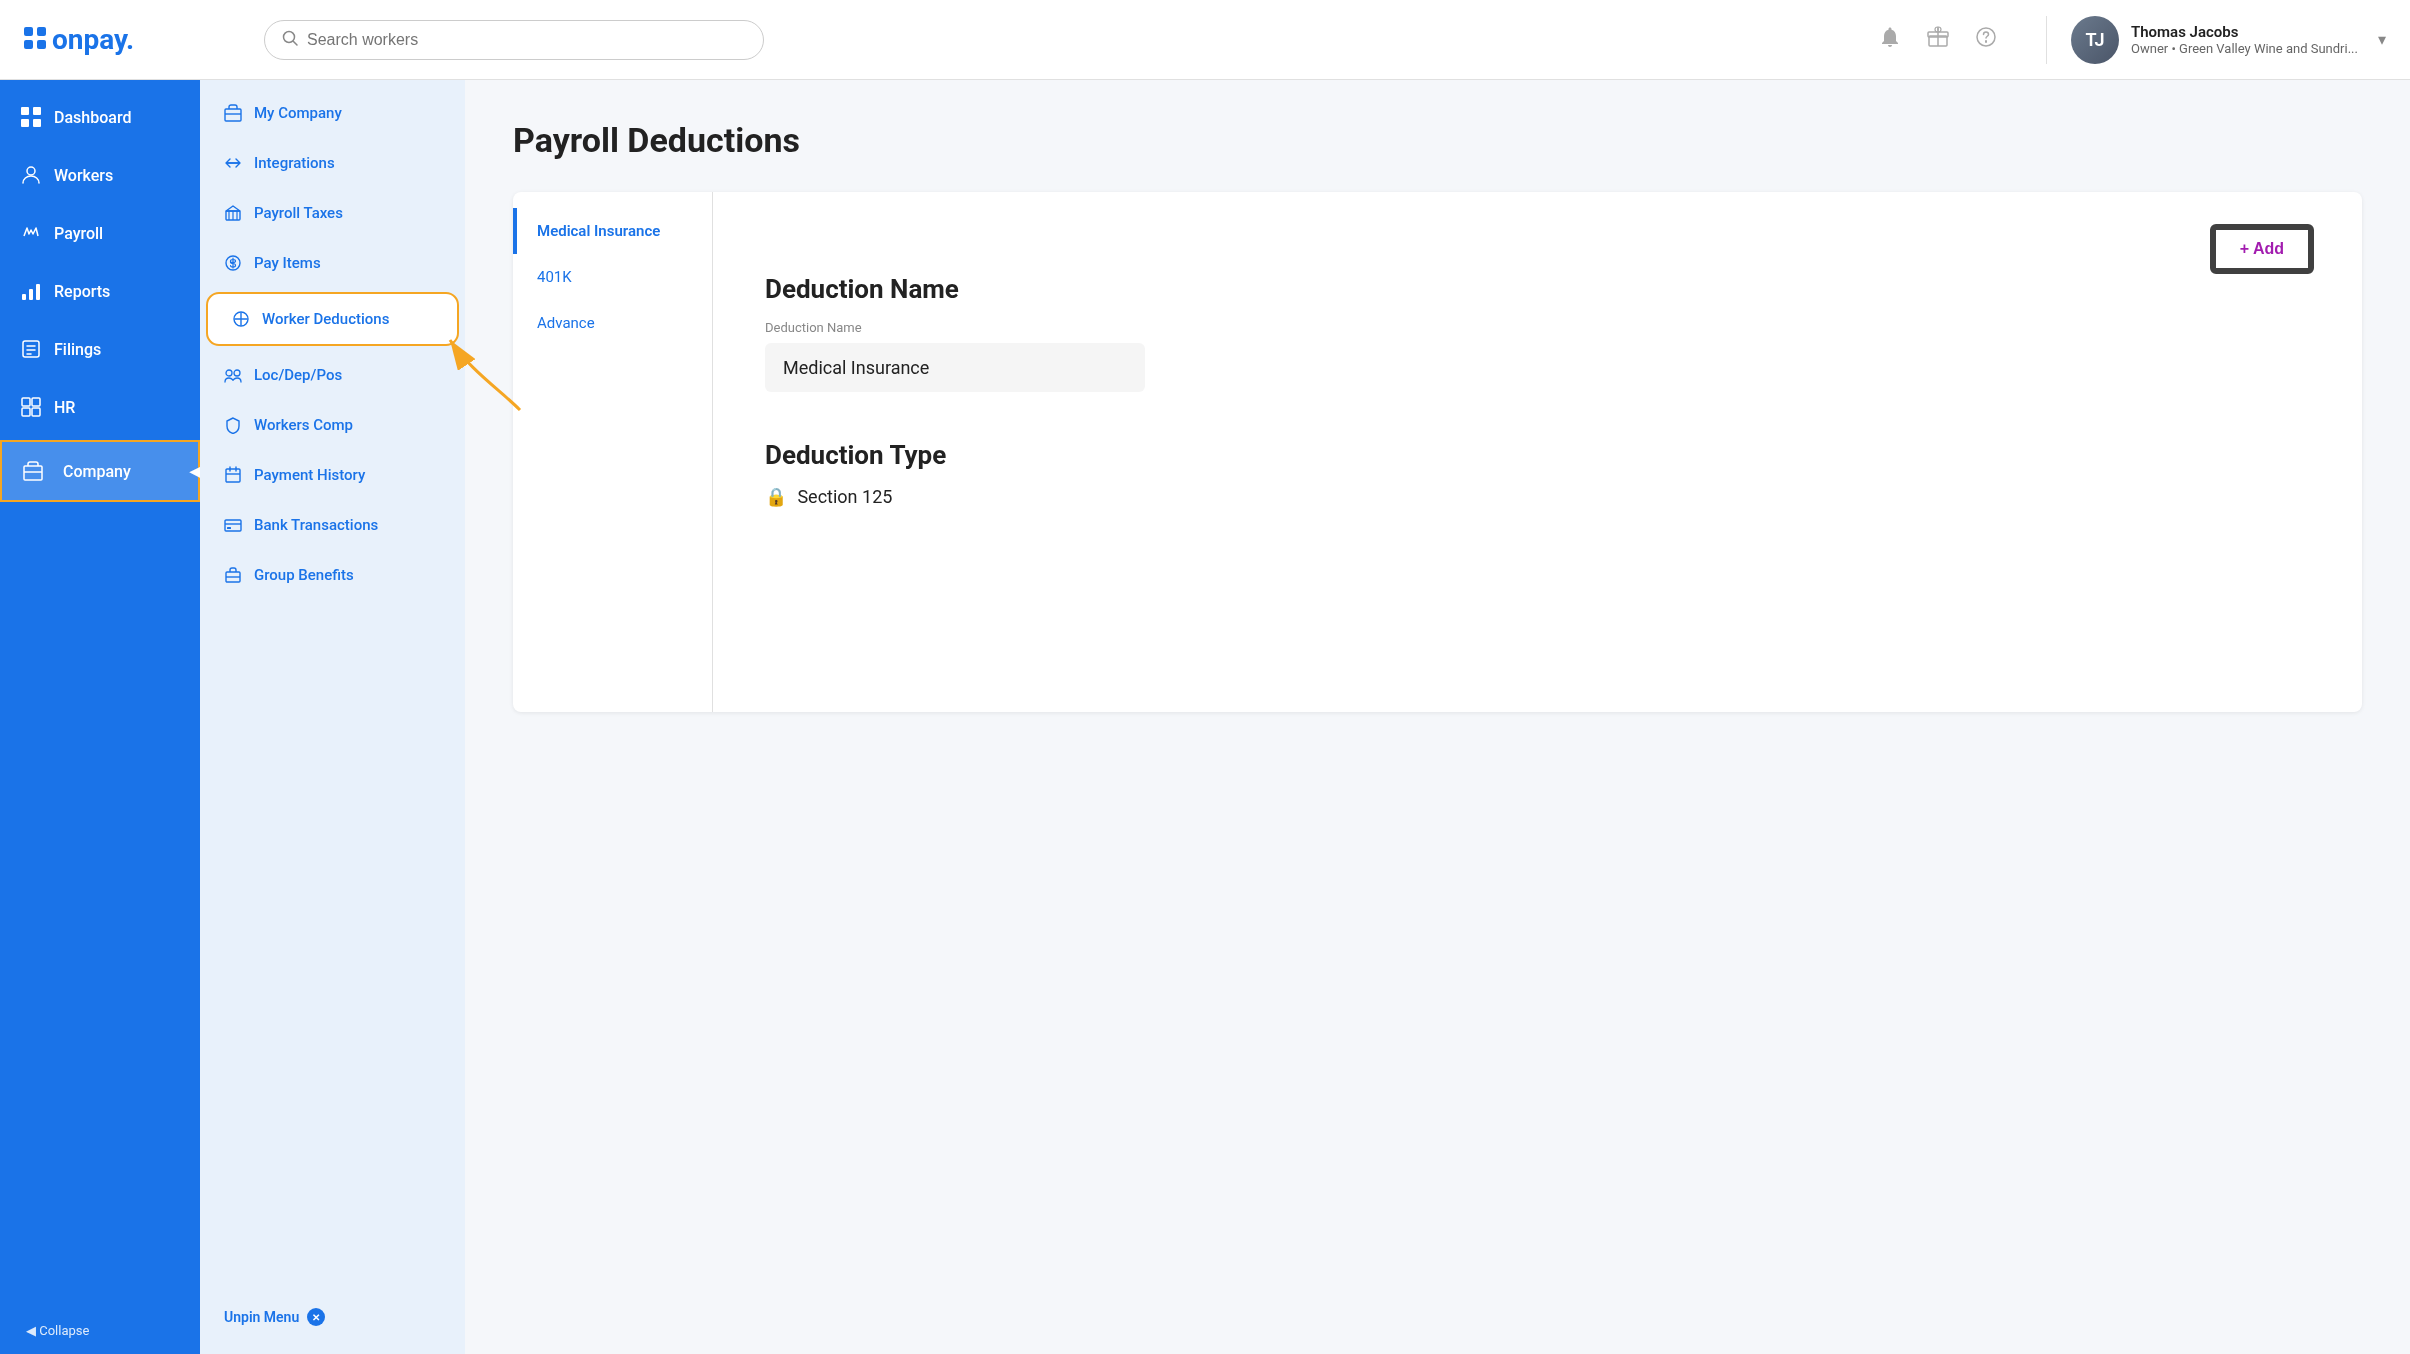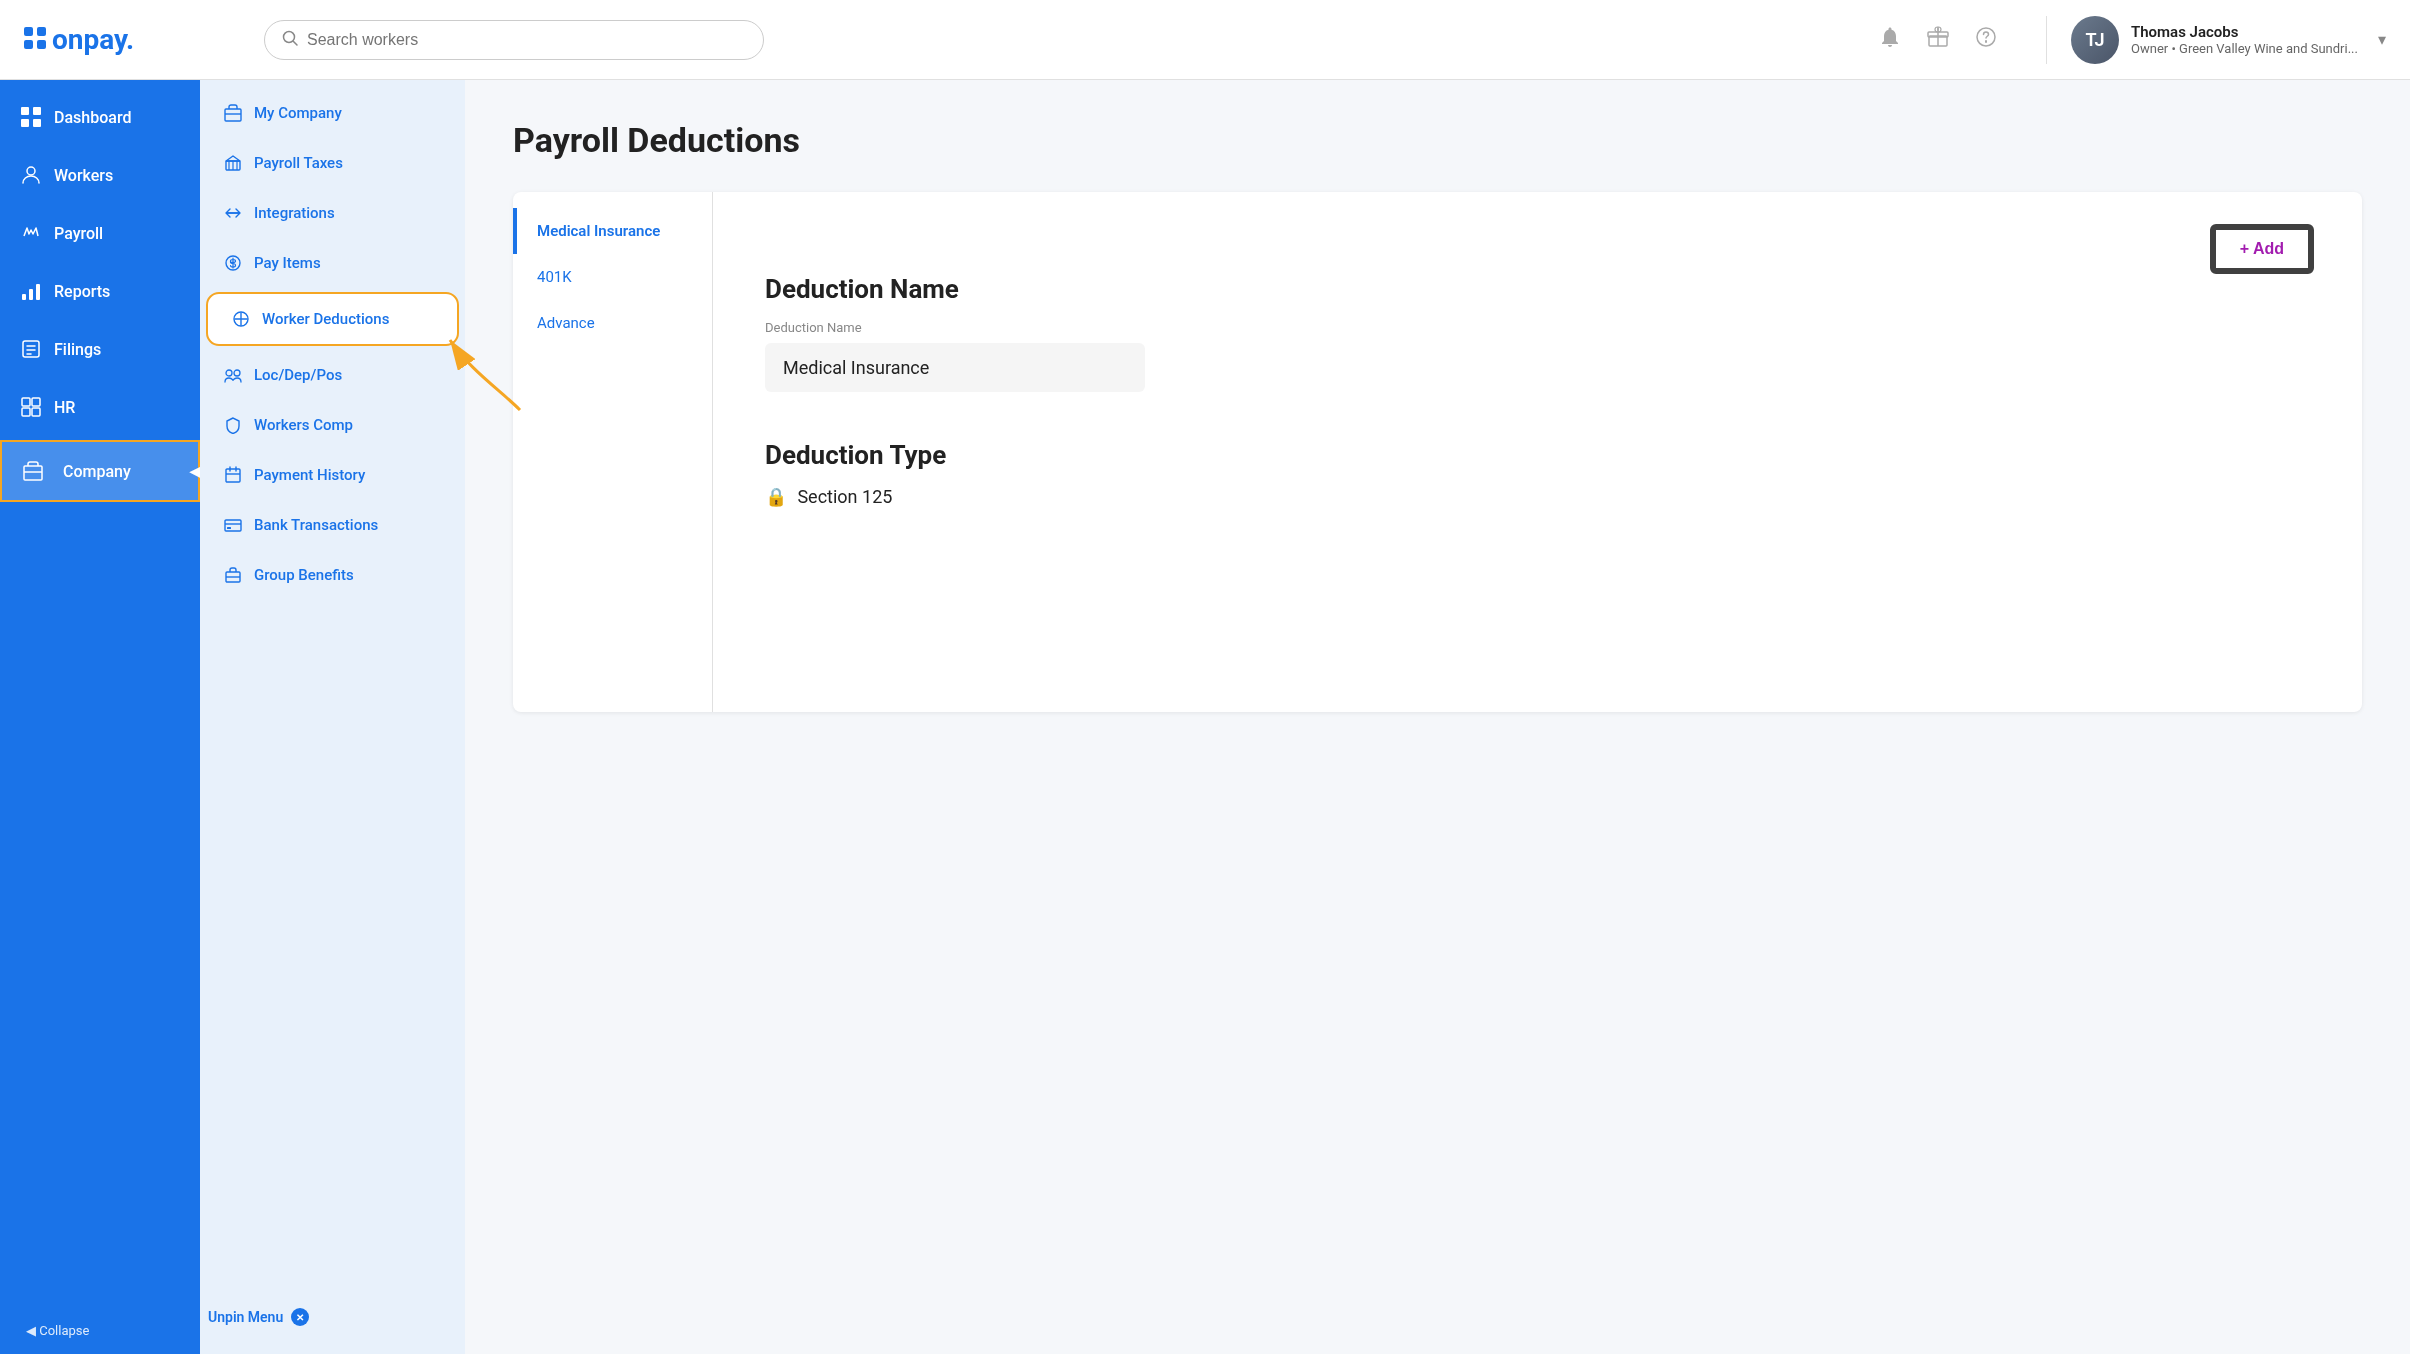--- a/index.html
+++ b/index.html
@@ -151,21 +151,21 @@
       padding: 16px 24px;
       color: #1a73e8;
       cursor: pointer;
       font-size: 15px;
       font-weight: 500;
       transition: background 0.2s;
     }
     .sub-menu-item svg { flex-shrink: 0; color: #1a73e8; }
     .sub-menu-unpin {
       margin-top: auto;
-      padding: 20px 8px;
+      padding: 20px 24px;
       color: #1a73e8;
       font-size: 14px;
       font-weight: 600;
       cursor: pointer;
       display: flex;
       align-items: center;
       gap: 8px;
     }
 
     
@@ -406,32 +406,32 @@
     <div class="sub-menu-item">
       <svg width="18" height="18" viewBox="0 0 18 18" fill="none">
         <rect x="1" y="5" width="16" height="12" rx="1" stroke="#1a73e8" stroke-width="1.4"></rect>
         <path d="M5 5V3a2 2 0 012-2h4a2 2 0 012 2v2" stroke="#1a73e8" stroke-width="1.4"></path>
         <path d="M1 10h16" stroke="#1a73e8" stroke-width="1.4"></path>
       </svg>
       <span>My Company</span>
     </div>
     <div class="sub-menu-item">
       <svg width="18" height="18" viewBox="0 0 18 18" fill="none">
+        <path d="M3 9h12M12 5l4 4-4 4" stroke="#1a73e8" stroke-width="1.4" stroke-linecap="round" stroke-linejoin="round"></path>
+        <path d="M15 9H3M6 13l-4-4 4-4" stroke="#1a73e8" stroke-width="1.4" stroke-linecap="round" stroke-linejoin="round"></path>
+      </svg>
+      <span>Integrations</span>
+    </div>
+    <div class="sub-menu-item">
+      <svg width="18" height="18" viewBox="0 0 18 18" fill="none">
         <rect x="2" y="7" width="14" height="9" rx="1" stroke="#1a73e8" stroke-width="1.4"></rect>
         <path d="M9 2L2 7h14L9 2z" stroke="#1a73e8" stroke-width="1.4" stroke-linejoin="round"></path>
         <path d="M5 7v9M9 7v9M13 7v9" stroke="#1a73e8" stroke-width="1.2"></path>
       </svg>
       <span>Payroll Taxes</span>
-    </div>
-    <div class="sub-menu-item">
-      <svg width="18" height="18" viewBox="0 0 18 18" fill="none">
-        <path d="M3 9h12M12 5l4 4-4 4" stroke="#1a73e8" stroke-width="1.4" stroke-linecap="round" stroke-linejoin="round"></path>
-        <path d="M15 9H3M6 13l-4-4 4-4" stroke="#1a73e8" stroke-width="1.4" stroke-linecap="round" stroke-linejoin="round"></path>
-      </svg>
-      <span>Integrations</span>
     </div>
     <div class="sub-menu-item">
       <svg width="18" height="18" viewBox="0 0 18 18" fill="none">
         <circle cx="9" cy="9" r="7" stroke="#1a73e8" stroke-width="1.4"></circle>
         <path d="M9 4v10M6.5 7c0-1 1.1-1.5 2.5-1.5s2.5.67 2.5 1.5-1.1 1.5-2.5 1.5S6.5 8 6.5 8c0 1 1.1 1.5 2.5 1.5S11.5 10.67 11.5 11.5 10.4 13 9 13s-2.5-.5-2.5-1.5" stroke="#1a73e8" stroke-width="1.2" stroke-linecap="round"></path>
       </svg>
       <span>Pay Items</span>
     </div>
 
     <div style="border: 2.5px solid #f5a623; border-radius: 13px; margin: 4px 6px; background:#fff;" class="sub-menu-item">

